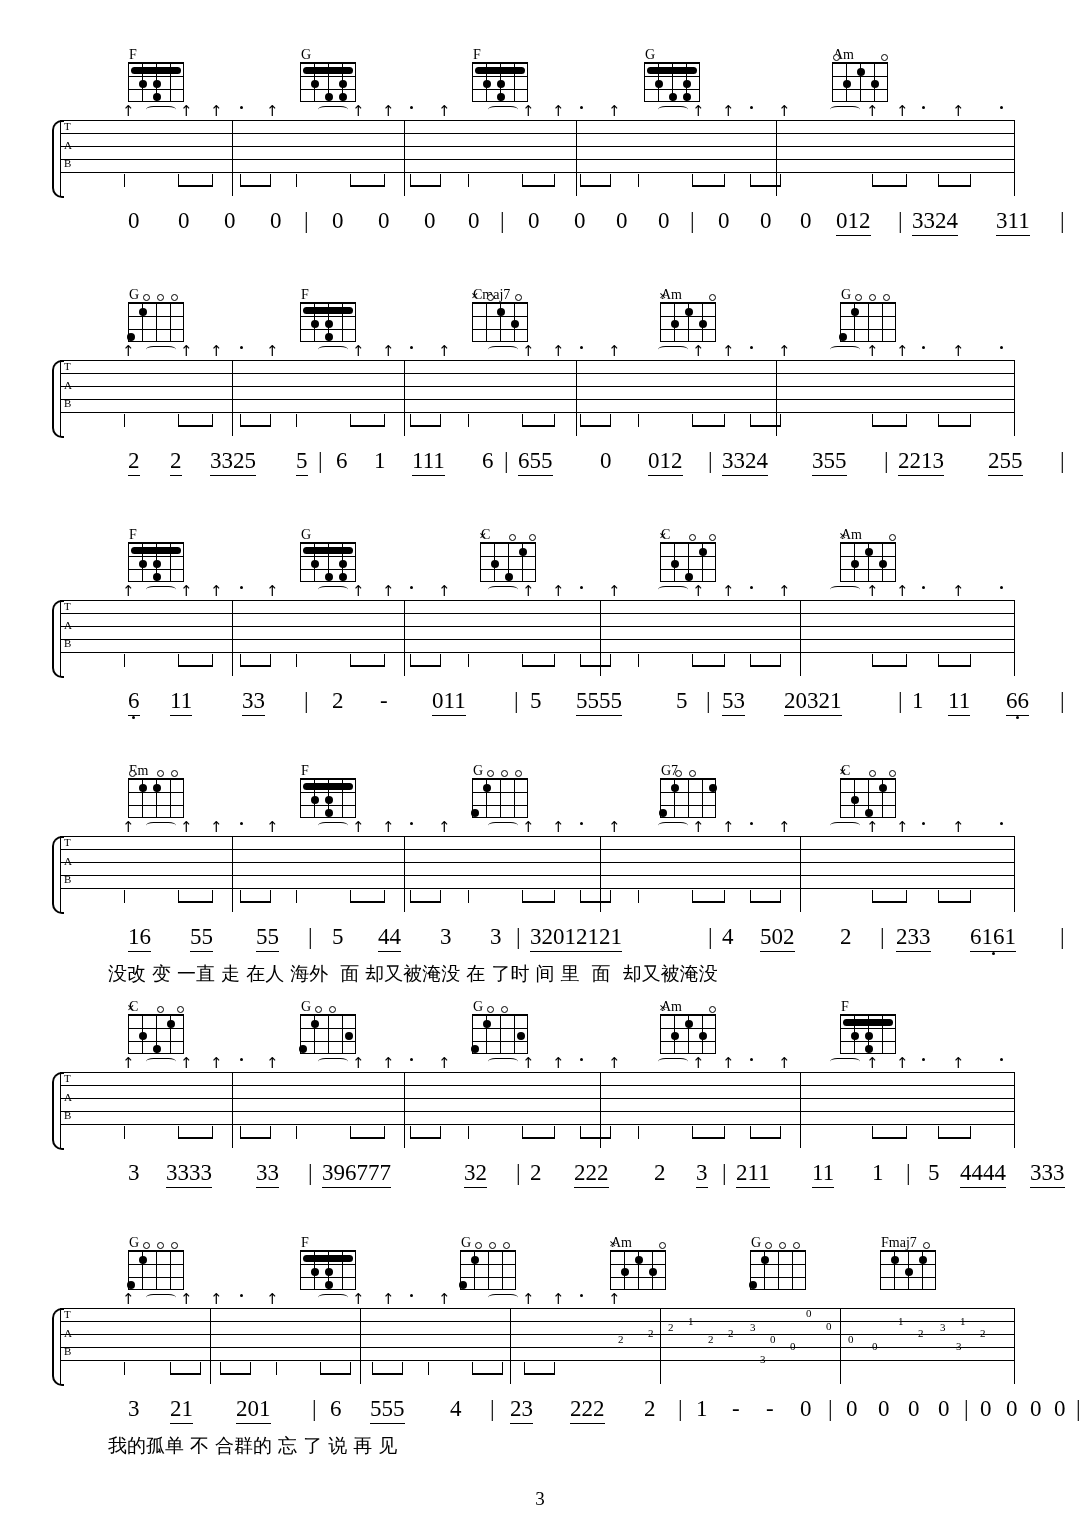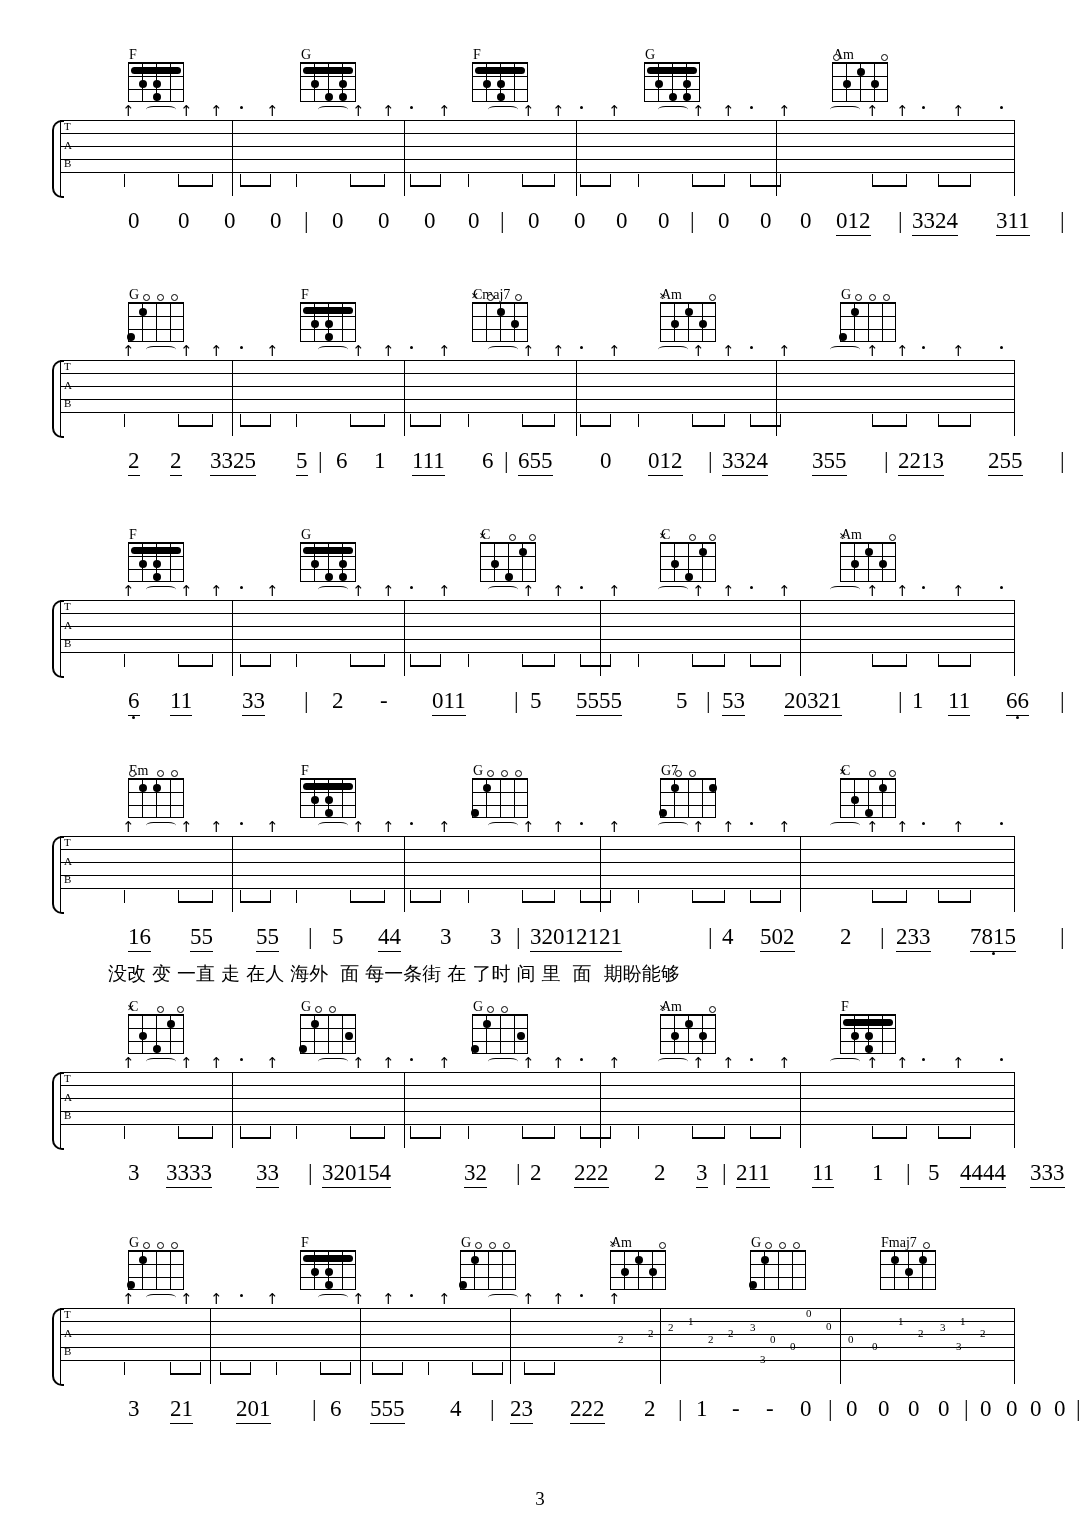--- a/index.html
+++ b/index.html
@@ -914,26 +914,26 @@
       <span class="n" style="left:380px">3</span>
       <span class="n" style="left:430px">3</span>
       <span class="n" style="left:456px">|</span>
       <span class="n ul" style="left:470px">32012121</span>
       <span class="n" style="left:648px">|</span>
       <span class="n" style="left:662px">4</span>
       <span class="n ul" style="left:700px">502</span>
       <span class="n" style="left:780px">2</span>
       <span class="n" style="left:820px">|</span>
       <span class="n ul" style="left:836px">233</span>
-      <span class="n ul lowdot" style="left:910px">7815</span>
+      <span class="n ul lowdot" style="left:910px">6161</span>
       <span class="n" style="left:1000px">|</span>
     </div>
 
     <div class="lyrics" style="top:198px">
-      <span style="left:48px">没改 变 一直 走 在人 海外  面 每一条街 在 了时 间 里  面  期盼能够</span>
+      <span style="left:48px">没改 变 一直 走 在人 海外  面 却又被淹没 在 了时 间 里  面  却又被淹没</span>
     </div>
   </div>
 
   <div class="system" style="position:absolute;left:0;top:1000px;">
     <div class="chords">
       <div class="chord" style="left:128px">
         <div class="cname">C</div>
         <div class="grid">
           <div class="v" style="left:13px"></div>
             <div class="v" style="left:27px"></div>
@@ -1092,21 +1092,21 @@
       <div class="stem" style="left:878px"></div>
         <div class="stem" style="left:910px"></div>
         <div class="beam" style="left:878px;width:32px"></div>
     </div>
 
     <div class="nums" style="top:160px">
       <span class="n" style="left:68px">3</span>
       <span class="n ul" style="left:106px">3333</span>
       <span class="n ul" style="left:196px">33</span>
       <span class="n" style="left:248px">|</span>
-      <span class="n ul" style="left:262px">320154</span>
+      <span class="n ul" style="left:262px">396777</span>
       <span class="n ul" style="left:404px">32</span>
       <span class="n" style="left:456px">|</span>
       <span class="n" style="left:470px">2</span>
       <span class="n ul" style="left:514px">222</span>
       <span class="n" style="left:594px">2</span>
       <span class="n ul" style="left:636px">3</span>
       <span class="n" style="left:662px">|</span>
       <span class="n ul" style="left:676px">211</span>
       <span class="n ul" style="left:752px">11</span>
       <span class="n" style="left:812px">1</span>
@@ -1317,16 +1317,19 @@
       <span class="n" style="left:848px">0</span>
       <span class="n" style="left:878px">0</span>
       <span class="n" style="left:904px">|</span>
       <span class="n" style="left:920px">0</span>
       <span class="n" style="left:946px">0</span>
       <span class="n" style="left:970px">0</span>
       <span class="n" style="left:994px">0</span>
       <span class="n" style="left:1016px">|</span>
     </div>
 
+    <div class="lyrics" style="top:198px">
+      <span style="left:48px">我的孤单 不 合群的 忘 了 说 再 见</span>
+    </div>
   </div>
 
   <div class="pagenum">3</div>
 </div>
 
 </body></html>

